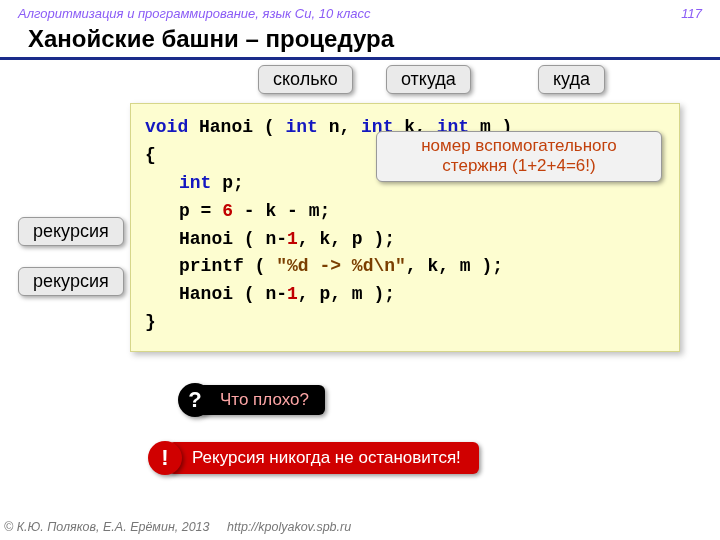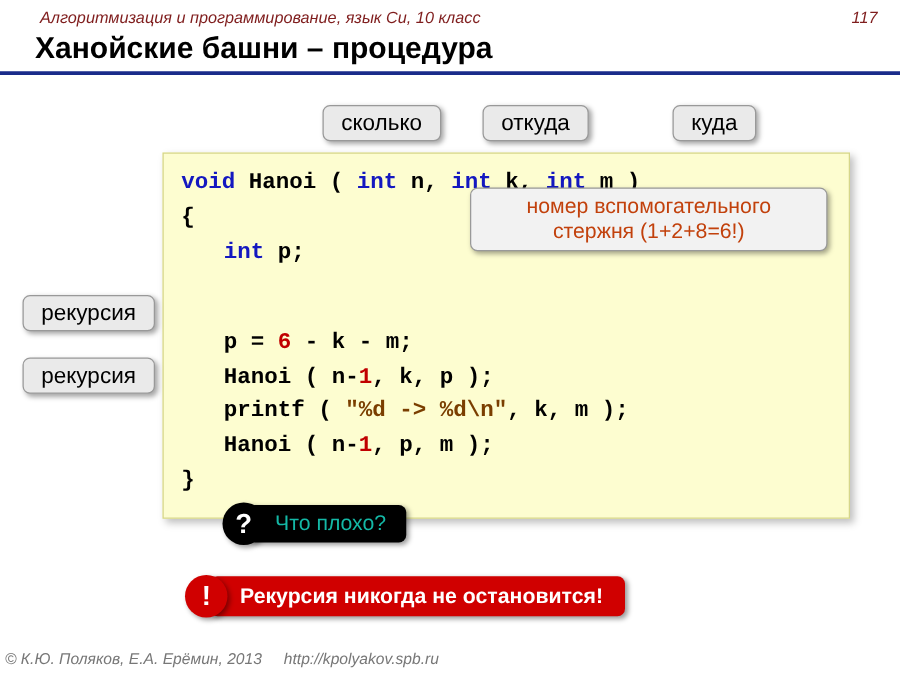--- a/index.html
+++ b/index.html
@@ -6,35 +6,34 @@
     margin: 0;
     padding: 0;
     width: 720px;
     height: 540px;
     font-family: Arial, sans-serif;
     background: #fff;
     position: relative;
     overflow: hidden;
   }
   .header-strip {
-    color: #7f1d1d;
+    color: #8b5cf6;
     font-style: italic;
     font-size: 13px;
     padding: 6px 18px 2px 18px;
     display: flex;
     justify-content: space-between;
-    margin-left: 14px;
   }
   .title {
     font-size: 24px;
     font-weight: bold;
     color: #000;
     padding: 2px 18px 4px 28px;
     border-bottom: 3px solid #1a2b8a;
-    margin-bottom: 24px;
+    margin-bottom: 5px;
   }
   .slide-area {
     position: relative;
     padding: 0 18px;
   }
   .pill {
     position: absolute;
     background: #eaeaea;
     border: 1px solid #999;
     border-radius: 6px;
@@ -91,32 +90,32 @@
     font-size: 22px;
     color: #fff;
     box-shadow: 2px 2px 4px rgba(0,0,0,0.4);
     z-index: 2;
     flex-shrink: 0;
   }
   .badge-q { background: #000; }
   .badge-bang { background: #d00000; }
   .prompt-black {
     background: #000;
-    color: #14b8a6;
+    color: #fca5a5;
     font-size: 17px;
     padding: 5px 16px 5px 22px;
     border-radius: 6px;
     margin-left: -14px;
     box-shadow: 2px 2px 4px rgba(0,0,0,0.4);
   }
   .prompt-red {
     background: #d00000;
     color: #fff;
     font-size: 17px;
-    font-weight: bold;
+    font-weight: normal;
     padding: 6px 18px 6px 24px;
     border-radius: 6px;
     margin-left: -14px;
     box-shadow: 2px 2px 4px rgba(0,0,0,0.4);
   }
   .footer {
     position: absolute;
     bottom: 6px;
     left: 4px;
     font-size: 12.5px;
@@ -138,30 +137,30 @@
 <div class="slide-area">
 
   <div class="pill" style="left:258px; top:0px;">сколько</div>
   <div class="pill" style="left:386px; top:0px;">откуда</div>
   <div class="pill" style="left:538px; top:0px;">куда</div>
 
   <div class="code-box">
     <div><span class="kw">void</span><span> Hanoi ( </span><span class="kw">int</span><span> n, </span><span class="kw">int</span><span> k, </span><span class="kw">int</span><span> m )</span></div>
     <div>{</div>
     <div style="padding-left:34px;"><span class="kw">int</span><span> p;</span></div>
-    <div style="padding-left:34px;margin-top:44px;"><span>p = </span><span class="num-lit">6</span><span> - k - m;</span></div>
+    <div style="padding-left:34px;"><span>p = </span><span class="num-lit">6</span><span> - k - m;</span></div>
     <div style="padding-left:34px;"><span>Hanoi ( n-</span><span class="num-lit">1</span><span>, k, p );</span></div>
     <div style="padding-left:34px;"><span>printf ( </span><span class="str-lit">"%d -&gt; %d\n"</span><span>, k, m );</span></div>
     <div style="padding-left:34px;"><span>Hanoi ( n-</span><span class="num-lit">1</span><span>, p, m );</span></div>
     <div>}</div>
   </div>
 
   <div class="pill-note" style="left:376px; top:66px; width:260px;">
     <span>номер вспомогательного</span><br>
-    <span>стержня (1+2+8=6!)</span>
+    <span>стержня (1+2+4=6!)</span>
   </div>
 
   <div class="pill" style="left:18px; top:152px;">рекурсия</div>
   <div class="pill" style="left:18px; top:202px;">рекурсия</div>
 
   <div class="prompt-row" style="left:178px; top:318px;">
     <div class="badge-circle badge-q">?</div>
     <div class="prompt-black">Что плохо?</div>
   </div>
 

